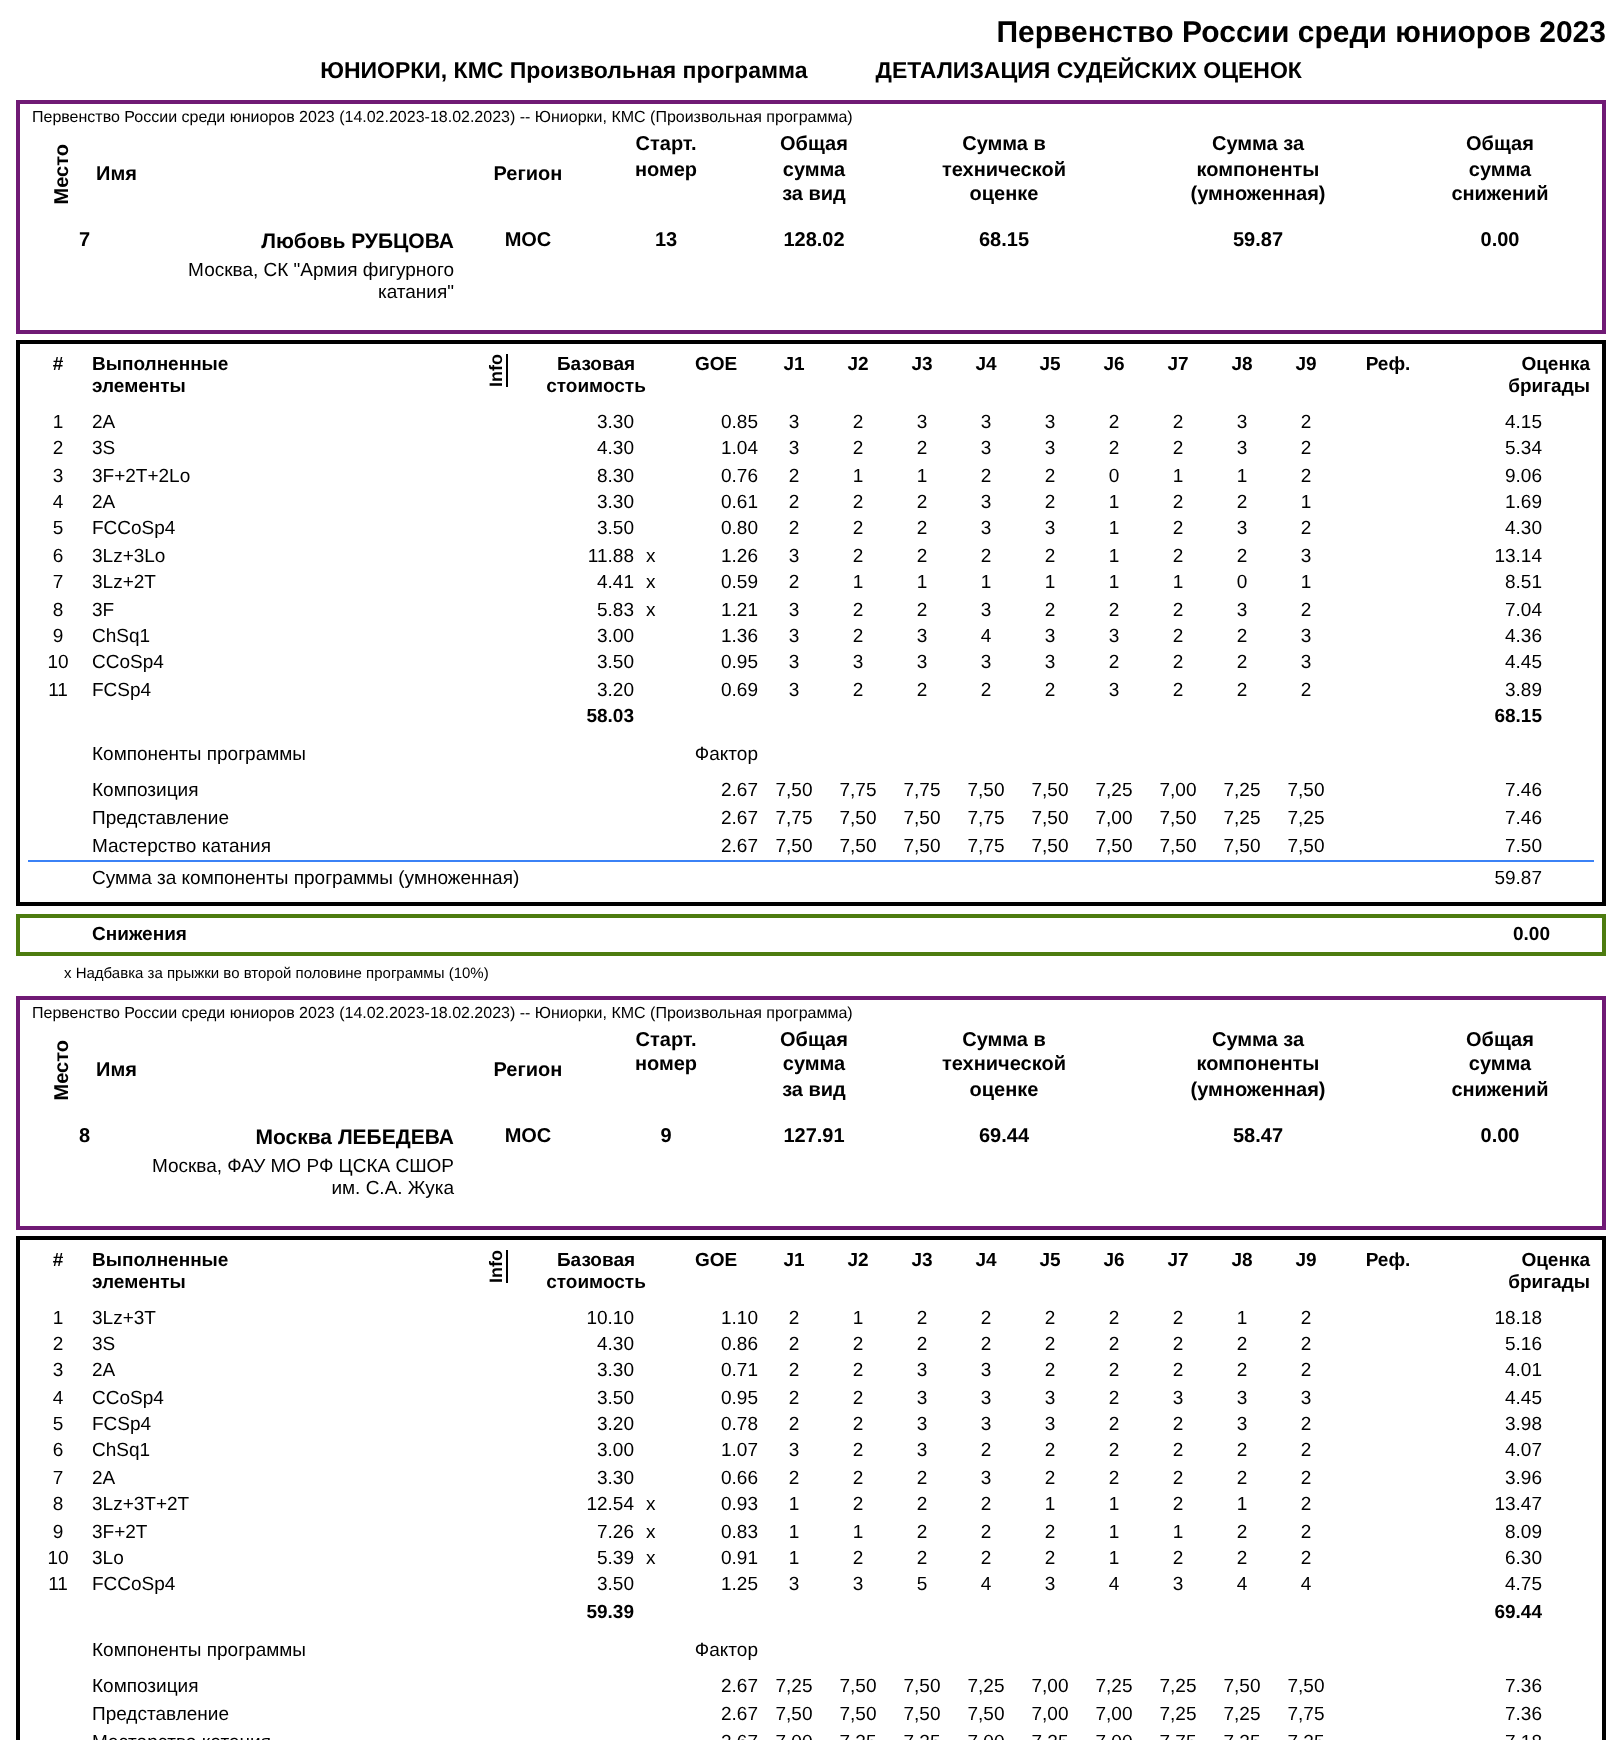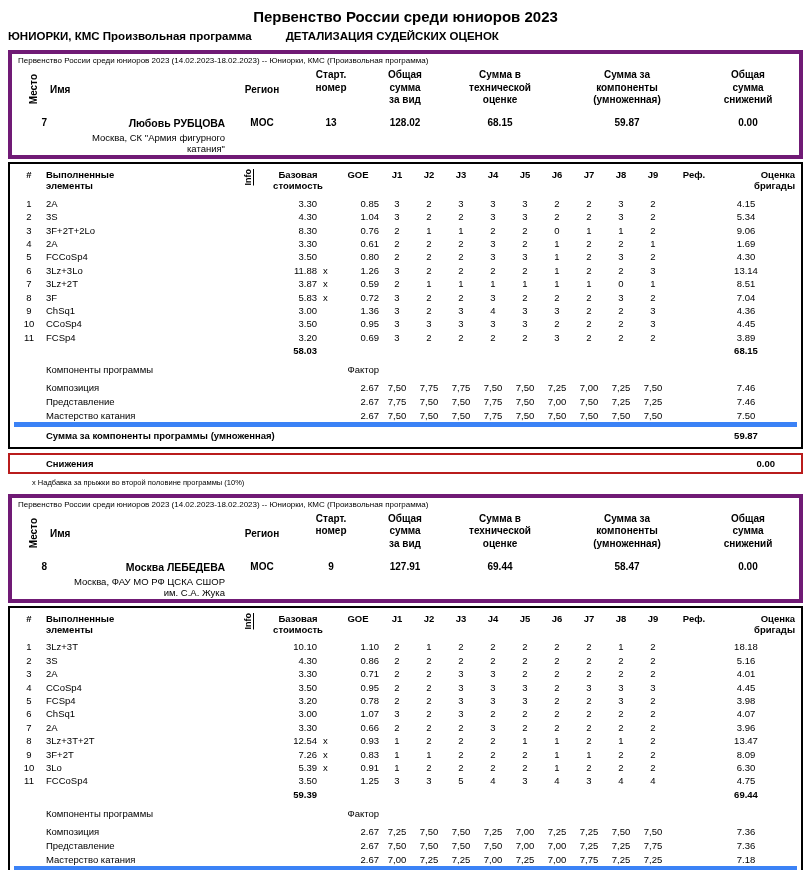--- a/index.html
+++ b/index.html
@@ -4,28 +4,28 @@
 <style>
   * { box-sizing: border-box; margin: 0; padding: 0; }
   body {
     width: 811px; height: 870px;
     background: #ffffff;
     font-family: "Liberation Sans", "DejaVu Sans", sans-serif;
     color: #000;
   }
   .doc { width: 795px; margin: 0 auto; padding-top: 8px; }
 
-  .title { text-align: center; font-size: 15px; font-weight: bold; margin-bottom: 5px; }
-  .subtitle { text-align: left; font-size: 11.5px; font-weight: bold; margin-bottom: 8px; }
+  .title { text-align: right; font-size: 15px; font-weight: bold; margin-bottom: 5px; }
+  .subtitle { text-align: center; font-size: 11.5px; font-weight: bold; margin-bottom: 8px; }
   .subtitle .gap { display: inline-block; width: 34px; }
 
   .skater-block { margin-bottom: 7px; }
 
   
-  .skater-head { border: 4px solid #701a75; padding: 0 4px 1px 4px; }
+  .skater-head { border: 2px solid #701a75; padding: 0 4px 13px 4px; }
   .event-line { font-size: 8px; padding: 2px 0 1px 2px; }
   .head-grid {
     display: grid;
     grid-template-columns: 34px 1fr 74px 64px 84px 106px 148px 94px;
   }
   .h-label { font-weight: bold; font-size: 10px; text-align: center; white-space: pre-line;
              padding-top: 3px; height: 46px; line-height: 1.25; }
   .h-label.vcenter { display: flex; align-items: center; }
   .h-label.left { text-align: left; justify-content: flex-start; }
   .place-rot { display: flex; align-items: center; justify-content: center; height: 46px; }
@@ -46,31 +46,31 @@
   thead th { font-weight: bold; vertical-align: top; padding-top: 4px; }
   .left { text-align: left; } .center { text-align: center; }
   .pre { white-space: pre-line; }
   .info-rot { writing-mode: vertical-rl; transform: rotate(180deg); font-weight: bold;
               font-size: 9px; text-decoration: underline; }
   td.num { text-align: center; }
   td.base, td.goe { text-align: right; }
   td.xm { text-align: left; padding-left: 4px; }
   td.j { text-align: center; }
   th.panel-h { text-align: right; padding-right: 2px; }
-  td.panel { text-align: center; padding-right: 26px; }
+  td.panel { text-align: right; padding-right: 26px; }
   tr.el-row td { height: 13px; }
   tr.sp td { height: 4px; padding: 0; }
   tr.total-row td { font-weight: bold; }
   tr.comp-head td { font-weight: normal; padding-top: 3px; }
   tr.comp-head td.lbl { font-weight: normal; }
   tr.comp-row td { height: 14px; }
-  tr.sum-row td { border-top: 5px solid #3b82f6; font-weight: bold; padding-top: 3px; padding-bottom: 2px; }
+  tr.sum-row td { border-top: 1px solid #3b82f6; font-weight: normal; padding-top: 3px; padding-bottom: 2px; }
 
   
-  .deduct-box { border: 2px solid #b91c1c; margin-top: 4px; display: flex;
+  .deduct-box { border: 2px solid #4d7c0f; margin-top: 4px; display: flex;
                 justify-content: space-between; align-items: center;
                 font-weight: bold; font-size: 9.5px; padding: 3px 26px 3px 36px; }
   .footnote { font-size: 7.5px; margin: 4px 0 6px 24px; }
 </style>
 </head>
 <body>
 
 <div class="doc">
 
   <div class="title">Первенство России среди юниоров 2023</div>
@@ -279,21 +279,21 @@
     <td class="j">2</td>
     <td class="j">3</td>
     <td class="center"></td>
     <td class="panel">13.14</td>
   </tr>
 
   <tr class="el-row">
     <td class="num">7</td>
     <td class="left">3Lz+2T</td>
     <td class="center"></td>
-    <td class="base">3.87</td>
+    <td class="base">4.41</td>
     <td class="xm">x</td>
     <td class="goe">0.59</td>
     <td class="j">2</td>
     <td class="j">1</td>
     <td class="j">1</td>
     <td class="j">1</td>
     <td class="j">1</td>
     <td class="j">1</td>
     <td class="j">1</td>
     <td class="j">0</td>
@@ -301,21 +301,21 @@
     <td class="center"></td>
     <td class="panel">8.51</td>
   </tr>
 
   <tr class="el-row">
     <td class="num">8</td>
     <td class="left">3F</td>
     <td class="center"></td>
     <td class="base">5.83</td>
     <td class="xm">x</td>
-    <td class="goe">0.72</td>
+    <td class="goe">1.21</td>
     <td class="j">3</td>
     <td class="j">2</td>
     <td class="j">2</td>
     <td class="j">3</td>
     <td class="j">2</td>
     <td class="j">2</td>
     <td class="j">2</td>
     <td class="j">3</td>
     <td class="j">2</td>
     <td class="center"></td>

